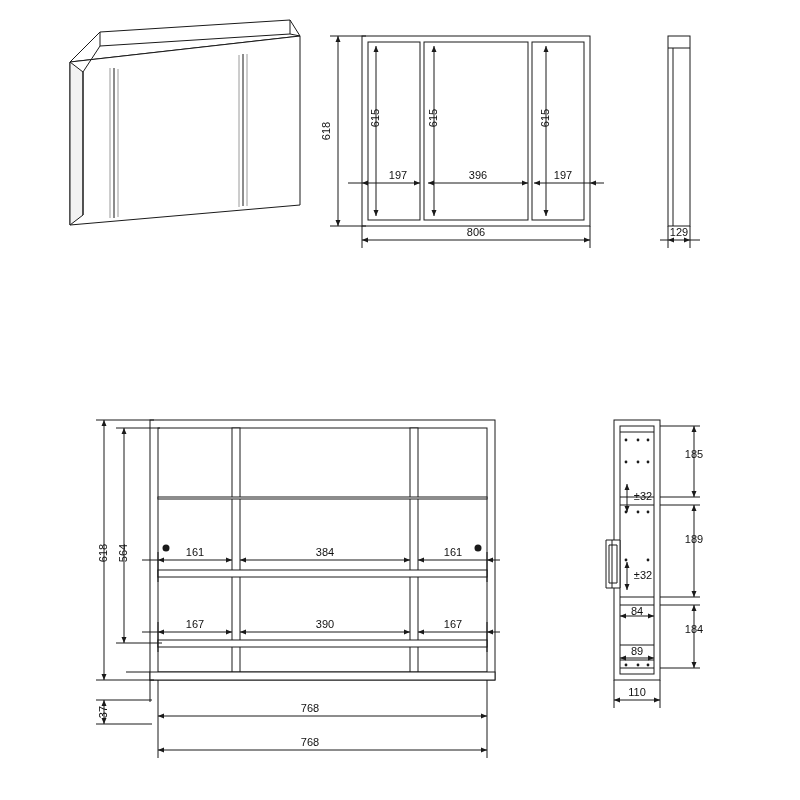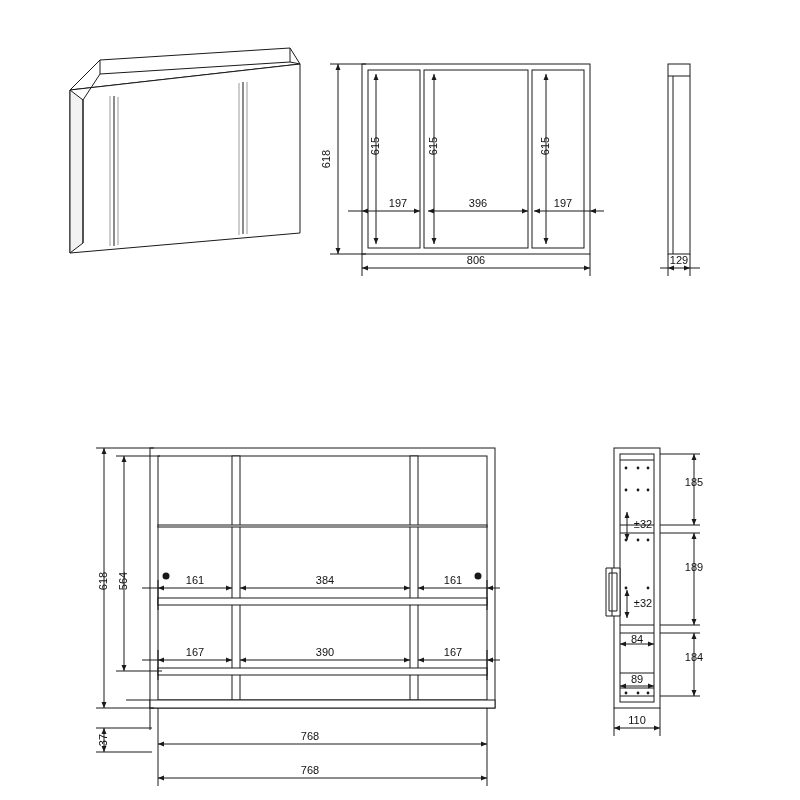--- a/index.html
+++ b/index.html
@@ -1,17 +1,17 @@
 <!DOCTYPE html>
 <html><head>
 <meta charset="utf-8">
 <style>
   html,body{margin:0;padding:0;background:#ffffff;}
   body{width:800px;height:800px;font-family:"Liberation Sans",sans-serif;color:#1a1a1a;overflow:hidden;}
-  #sheet{position:relative;width:800px;height:576px;margin-top:28px;}
+  #sheet{position:relative;width:800px;height:576px;}
   svg{display:block;}
   .dim-text{font-family:"Liberation Sans",sans-serif;font-size:11px;fill:#111;}
   text{dominant-baseline:middle;}
 </style>
 </head>
 <body>
 
 <div id="sheet">
 <svg width="800" height="800" viewBox="0 0 800 800">
   <g fill="none" stroke="#1a1a1a" stroke-width="1" stroke-linejoin="miter" shape-rendering="geometricPrecision">

